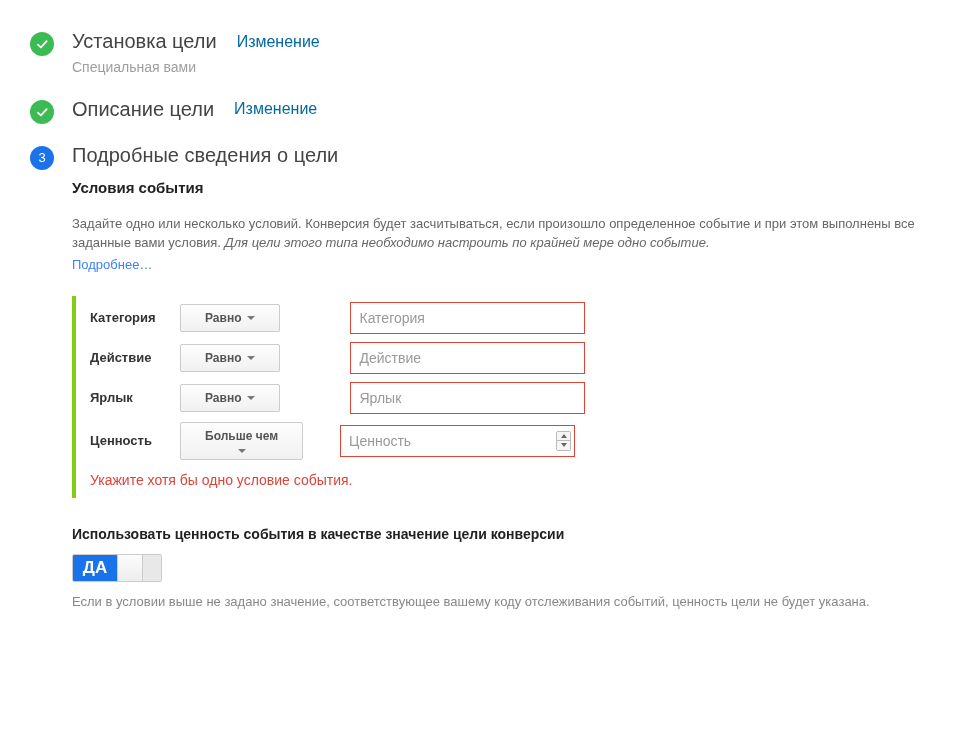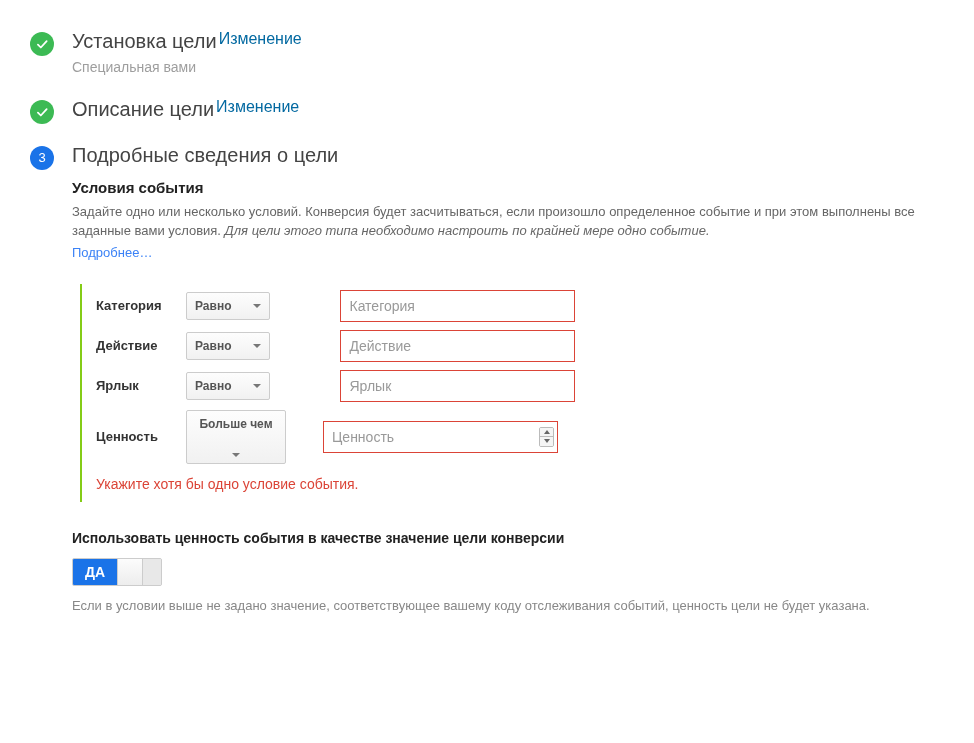--- a/index.html
+++ b/index.html
@@ -34,22 +34,22 @@
       background: #1a73e8;
       color: #fff;
       font-size: 13px;
       font-weight: 400;
     }
     .step-content {
       flex: 1;
     }
     .step-header {
       display: flex;
-      align-items: flex-start;
-      gap: 2px;
+      align-items: center;
+      gap: 20px;
     }
     .step-title {
       font-size: 20px;
       color: #444;
       font-weight: 400;
     }
     .step-edit {
       font-size: 16px;
       color: #0369a1;
       cursor: pointer;
@@ -61,66 +61,65 @@
       line-height: 1.4;
     }
     .step-sub .italic {
       font-style: italic;
     }
     .section-title {
       font-size: 15px;
       font-weight: 700;
       color: #222;
       margin-top: 12px;
-      margin-bottom: 6px;
+      margin-bottom: 18px;
     }
     .section-desc {
       font-size: 13px;
       color: #666;
       line-height: 1.5;
     }
     .section-desc .italic {
       font-style: italic;
     }
     .learn-more {
       color: #3b82f6;
       font-size: 13px;
       cursor: pointer;
       display: inline-block;
       margin-top: 4px;
     }
     .conditions-block {
-      border-left: 2px solid #84cc16;
+      border-left: 4px solid #84cc16;
       margin-top: 24px;
       padding: 6px 0 10px 14px;
-      margin-left: 8px;
     }
     .cond-row {
       display: flex;
       align-items: center;
       margin-bottom: 8px;
     }
     .cond-label {
       width: 90px;
       font-size: 13px;
       font-weight: 700;
       color: #333;
     }
     .dropdown {
       background: linear-gradient(#fdfdfd, #f1f1f1);
       border: 1px solid #ccc;
       border-radius: 2px;
-      padding: 6px 8px;
+      padding: 6px 24px;
       font-size: 12px;
       font-weight: 700;
       color: #555;
       cursor: pointer;
       display: inline-flex;
       align-items: center;
-      gap: 22px;
+      gap: 6px;
       min-width: 70px;
     }
     .dropdown .caret {
       width: 0; height: 0;
       border-left: 4px solid transparent;
       border-right: 4px solid transparent;
       border-top: 4px solid #777;
     }
     .cond-input {
       margin-left: 70px;
@@ -187,21 +186,21 @@
       border-radius: 2px;
       display: flex;
       cursor: pointer;
       overflow: hidden;
       position: relative;
     }
     .toggle-on {
       width: 50%;
       background: #1a73e8;
       color: #fff;
-      font-size: 14px;
+      font-size: 17px;
       font-weight: 700;
       display: flex;
       align-items: center;
       justify-content: center;
     }
     .toggle-knob {
       width: 26px;
       background: linear-gradient(#fcfcfc, #ededed);
       border-left: 1px solid #ccc;
       border-right: 1px solid #ccc;

